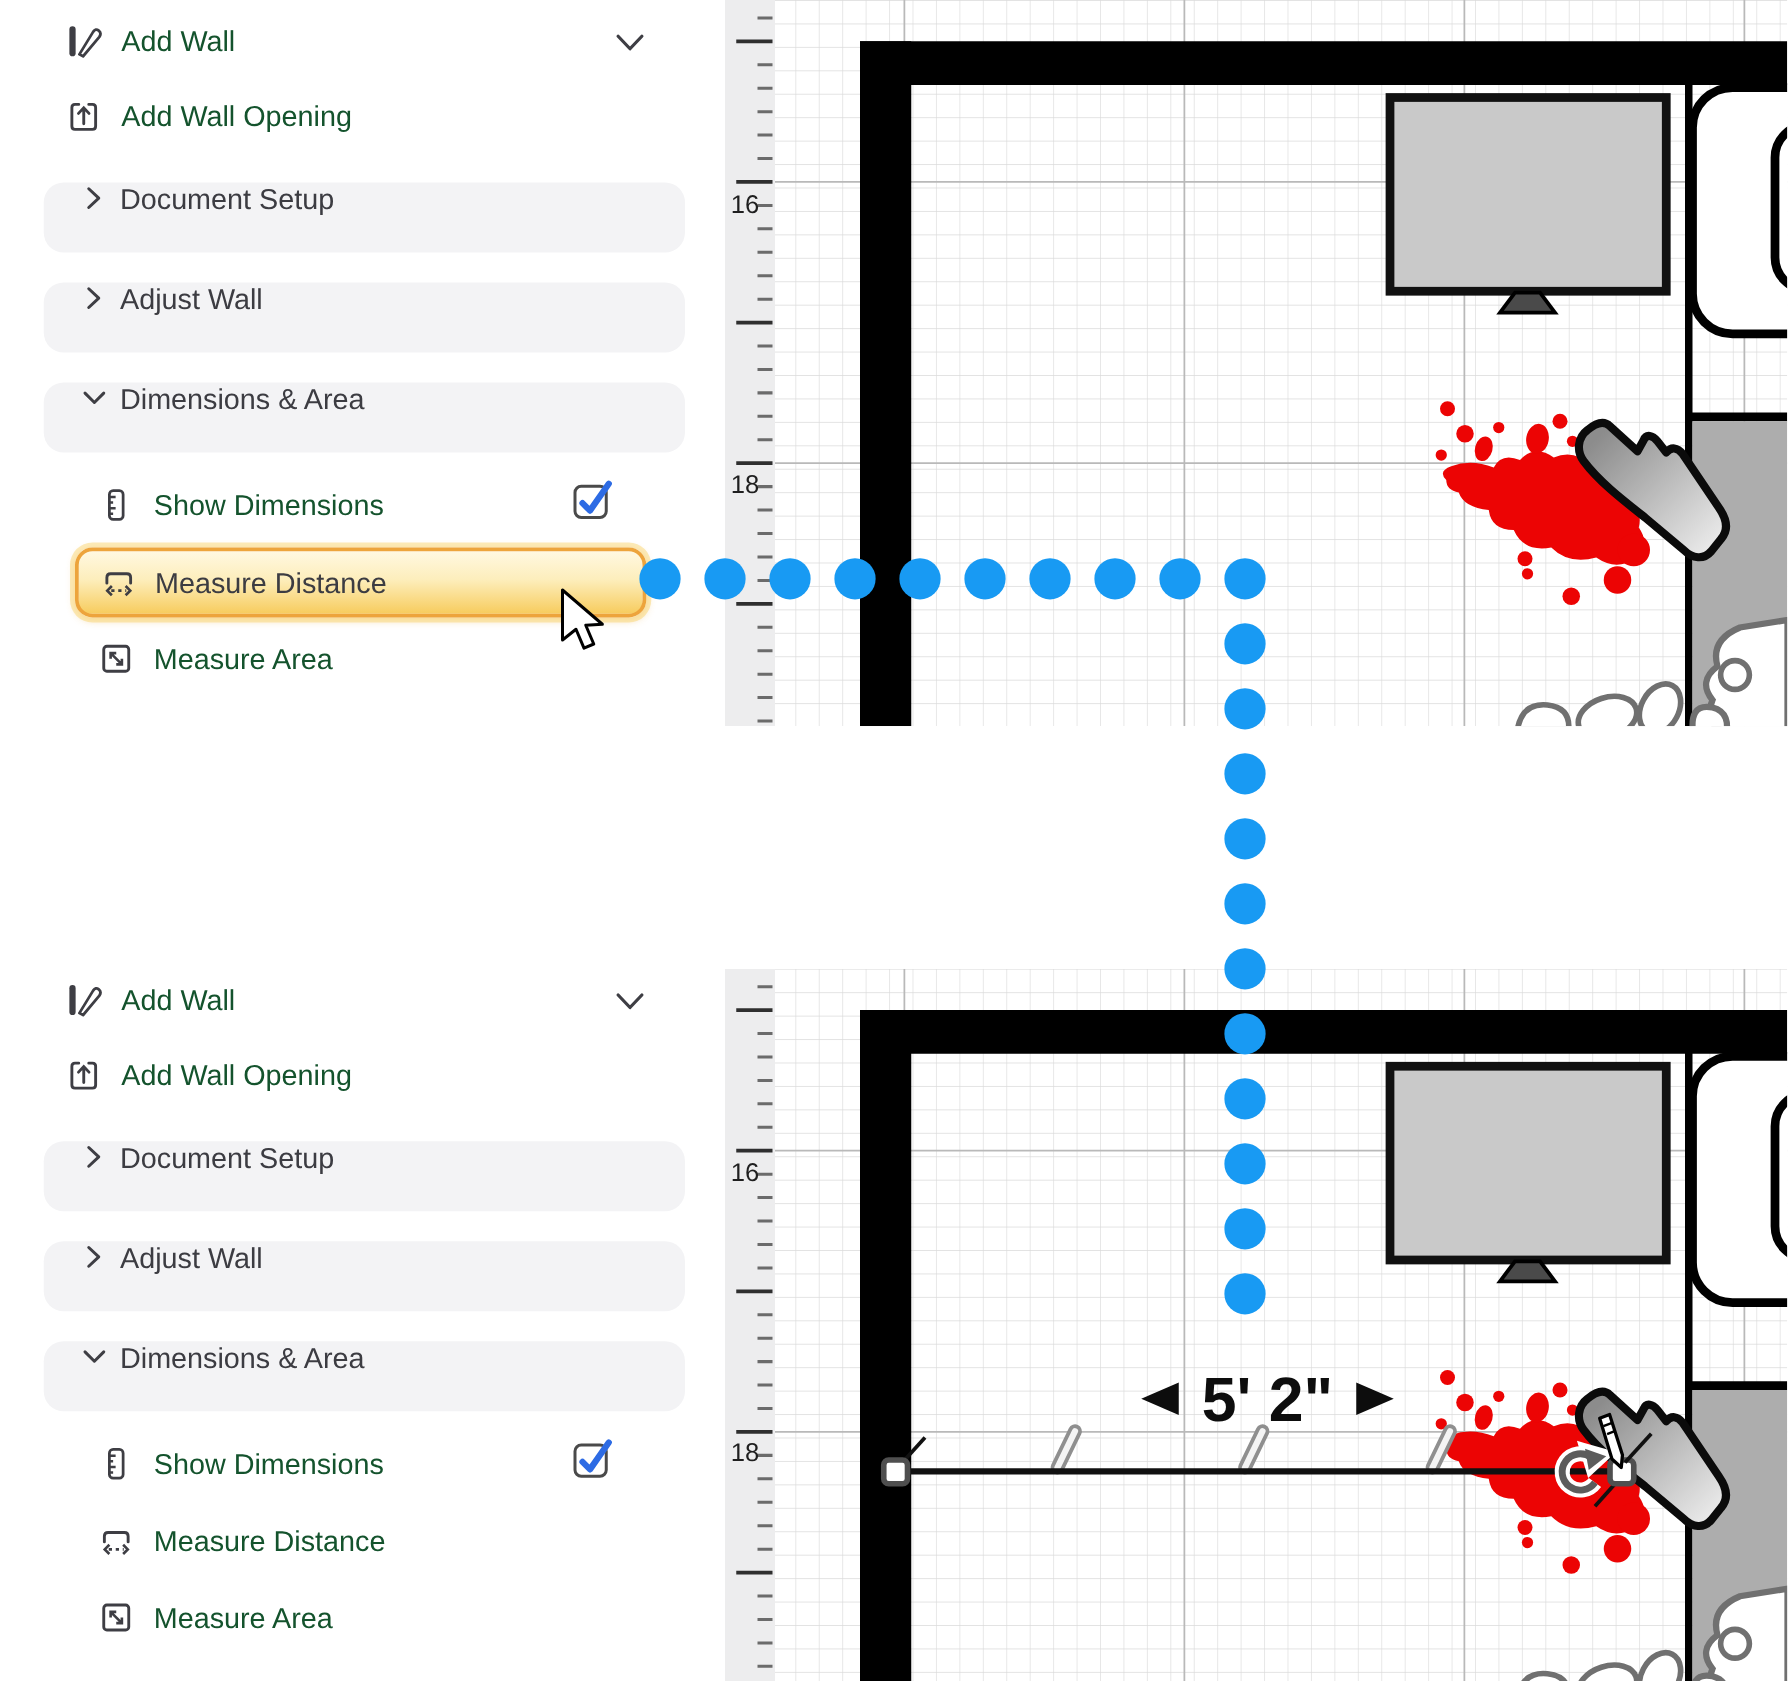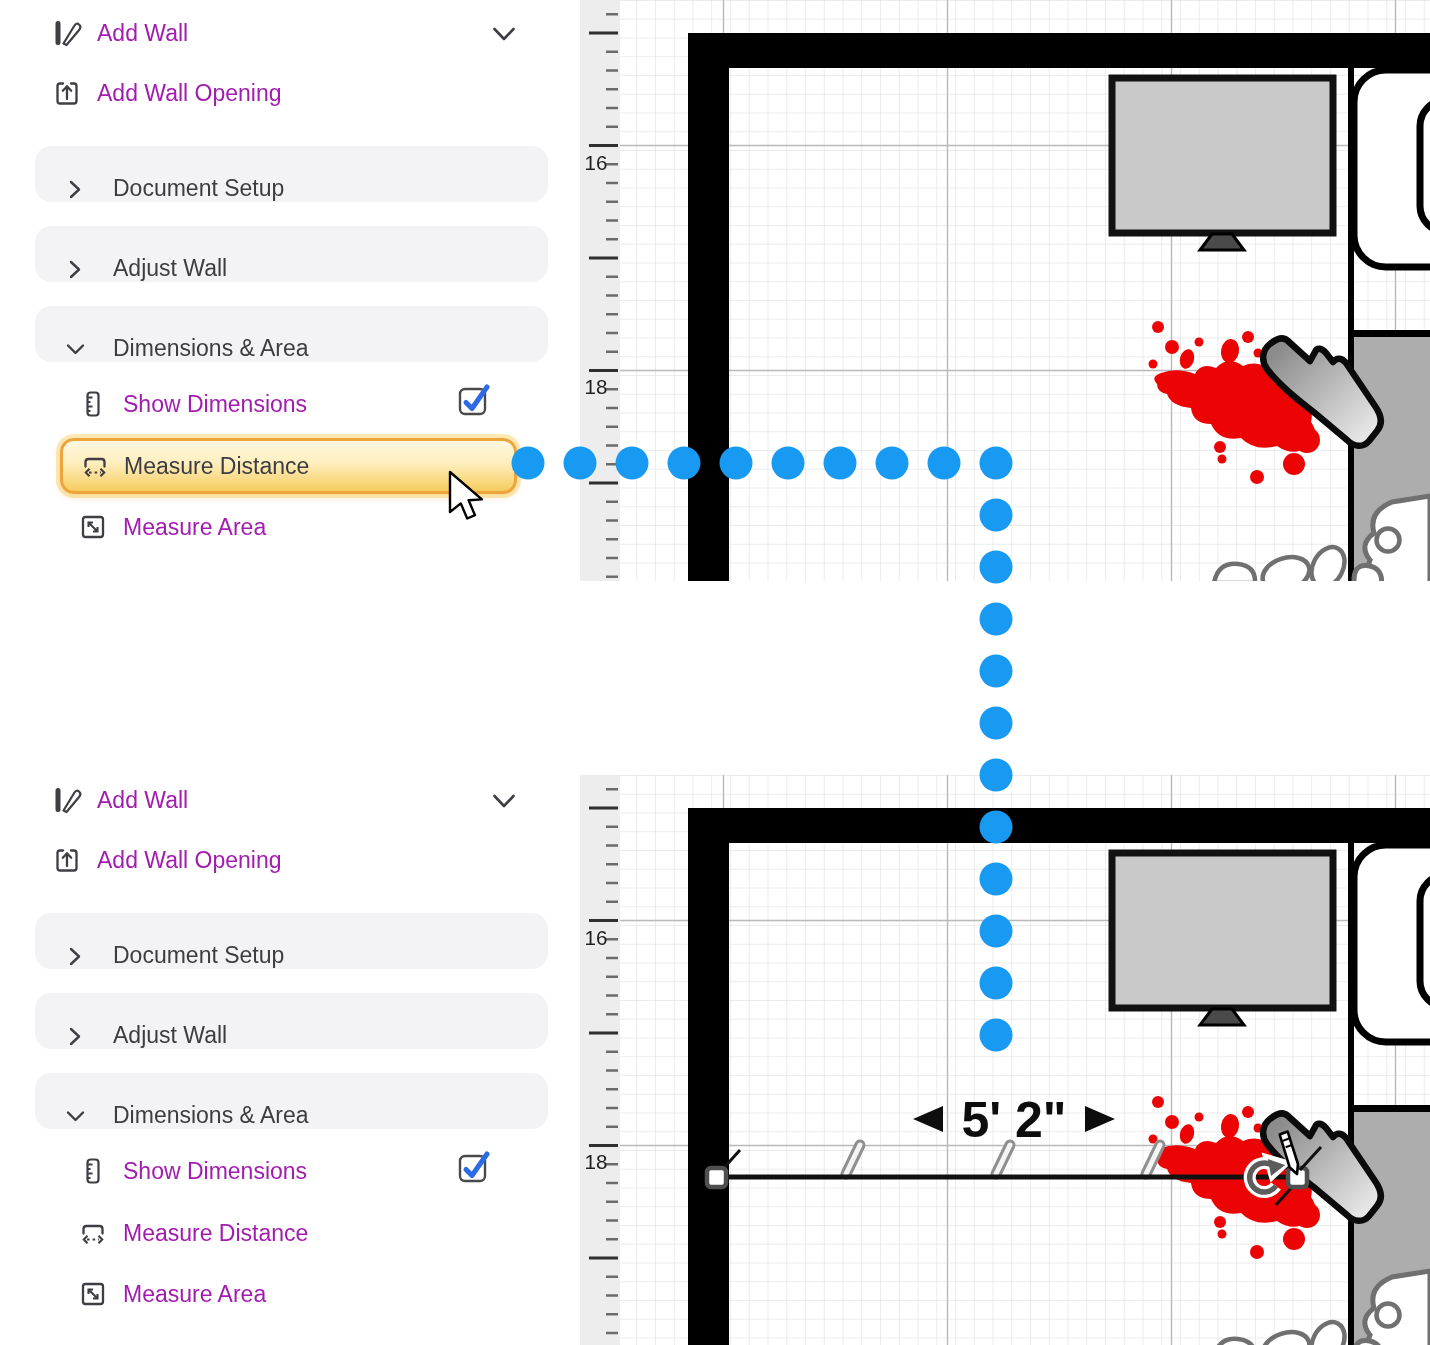--- a/index.html
+++ b/index.html
@@ -1,24 +1,24 @@
 <!DOCTYPE html>
 <html style="--hl-border: #EDA43C; --hl-top: #FFF8E1; --hl-bot: #F7CC5E;"><head>
 <meta charset="utf-8">
 <style>
   html,body{margin:0;padding:0;}
   body{
     width:1430px;height:1345px;position:relative;background:#fff;
     font-family:"Liberation Sans",sans-serif;color:#3c3c42;overflow:hidden;
   }
   .row{position:absolute;display:flex;align-items:center;gap:15px;font-size:23px;white-space:nowrap;}
-  .row .lbl{color:#a21caf;}
+  .row .lbl{color:#14532d;}
   .section{
     position:absolute;left:35px;width:513px;height:56px;background:#f3f3f5;
-    border-radius:16px;display:flex;align-items:flex-end;gap:26px;
+    border-radius:16px;display:flex;align-items:flex-start;gap:9px;
     padding-left:28px;box-sizing:border-box;font-size:23px;color:#3c3c42;
   }
   .hl-btn{
     position:absolute;left:60px;width:457px;height:56px;box-sizing:border-box;
     border:3px solid var(--hl-border,#EDA43C);border-radius:14px;
     background:linear-gradient(180deg,var(--hl-top,#FFF8E1) 0%,#fdeebc 45%,var(--hl-bot,#F7CC5E) 100%);
     box-shadow:0 0 0 4px rgba(250,216,125,.55),0 2px 7px rgba(233,166,50,.45);
     display:flex;align-items:center;gap:14px;padding-left:17px;font-size:23px;
   }
   .checkbox{position:absolute;left:457px;width:36px;height:36px;}

